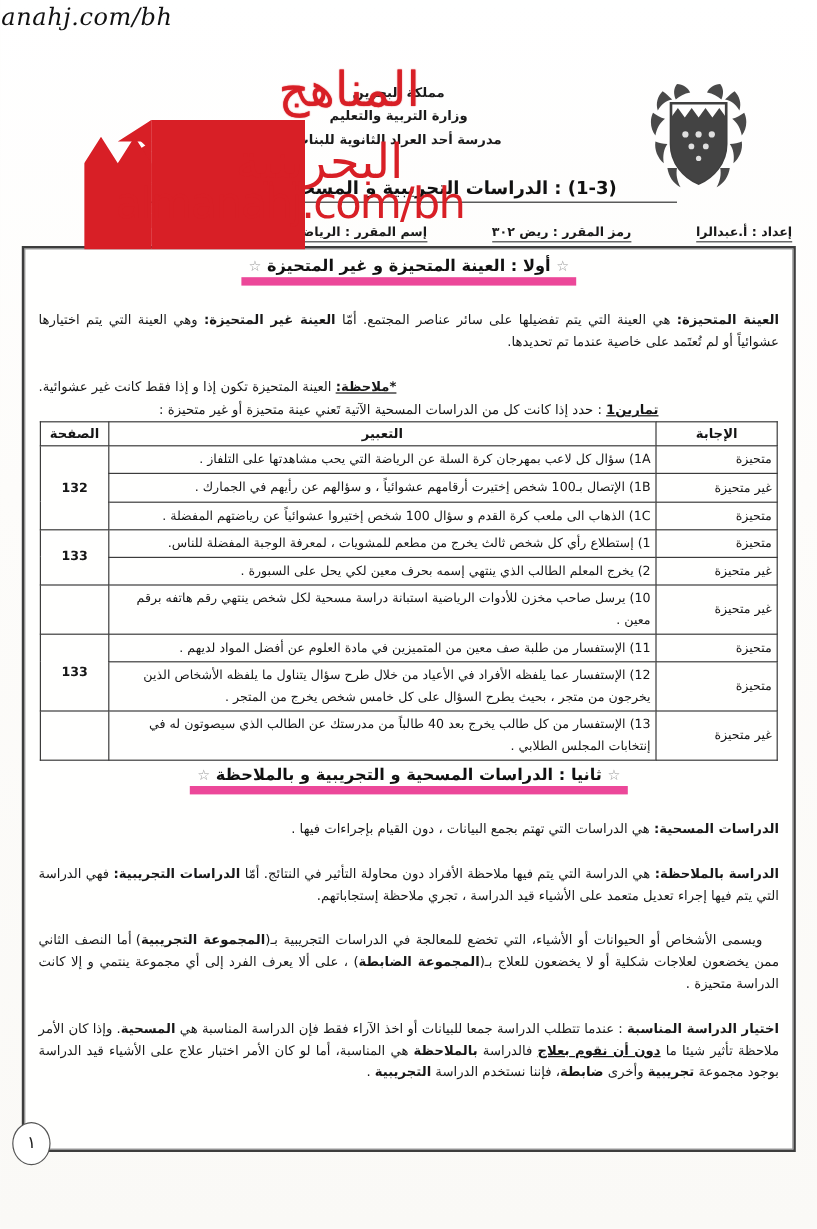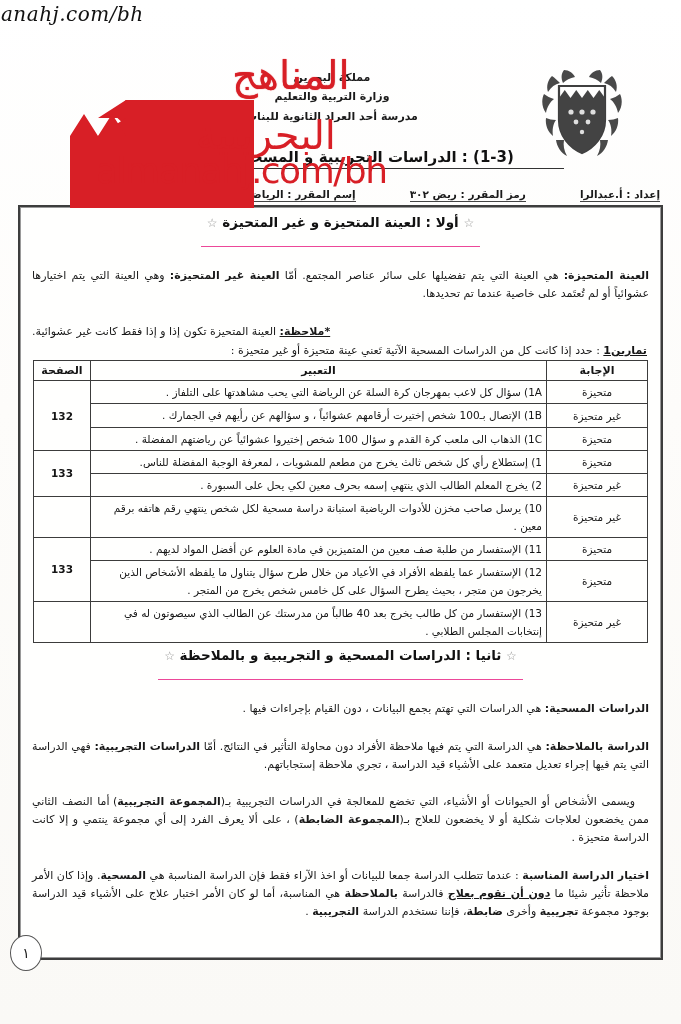--- a/index.html
+++ b/index.html
@@ -57,50 +57,50 @@
     border:2px solid #3d3d3d;
     box-shadow:inset 0 0 0 1px #9a9a9a;
     background:#fffffe;
     padding:4px 8px 4px 8px;
     box-sizing:border-box;
   }
 
   .sec-head{
     text-align:left;font-size:13.5px;font-weight:bold;color:#111;
     margin:3px auto 4px auto;width:fit-content;
-    border-bottom:1px solid #ec4899;padding:0 6px 16px 6px;
+    border-bottom:7px solid #ec4899;padding:0 6px 1px 6px;
     letter-spacing:0px;
   }
   .star{color:#999;font-size:12px;}
 
   .para{
     font-size:11px;line-height:1.62;color:#181818;text-align:justify;
     margin:20px 4px 3px 4px;
   }
   .para b{font-weight:bold;}
   .u{text-decoration:underline;}
   .center{text-align:left;}
 
   
   .ex-line{
-    font-size:11px;color:#151515;margin:4px 6px 3px 6px;text-align:right;
+    font-size:11px;color:#151515;margin:4px 6px 3px 6px;text-align:center;
   }
   .ex-line b{text-decoration:underline;}
 
   table.qtable{
     border-collapse:collapse;width:615px;margin:1px auto 4px auto;
     table-layout:fixed;
   }
   table.qtable th,table.qtable td{
     border:1px solid #3c3c3c;
     font-size:10.5px;color:#151515;
     padding:2px 4px;vertical-align:middle;
   }
   table.qtable th{font-weight:bold;font-size:11px;text-align:center;padding:3px 2px;}
-  .col-ans{width:96px;text-align:center;}
+  .col-ans{width:96px;}
   .col-page{width:52px;text-align:center;font-weight:bold;font-size:13px;}
   .col-exp{text-align:right;}
   .cellwrap{display:block;line-height:1.72;}
 
   
   .pagenum{
     position:absolute;left:10px;top:935px;
     width:30px;height:34px;border:1.5px solid #555;border-radius:50%;
     display:flex;align-items:center;justify-content:center;
     font-size:14px;color:#222;background:#fff;

